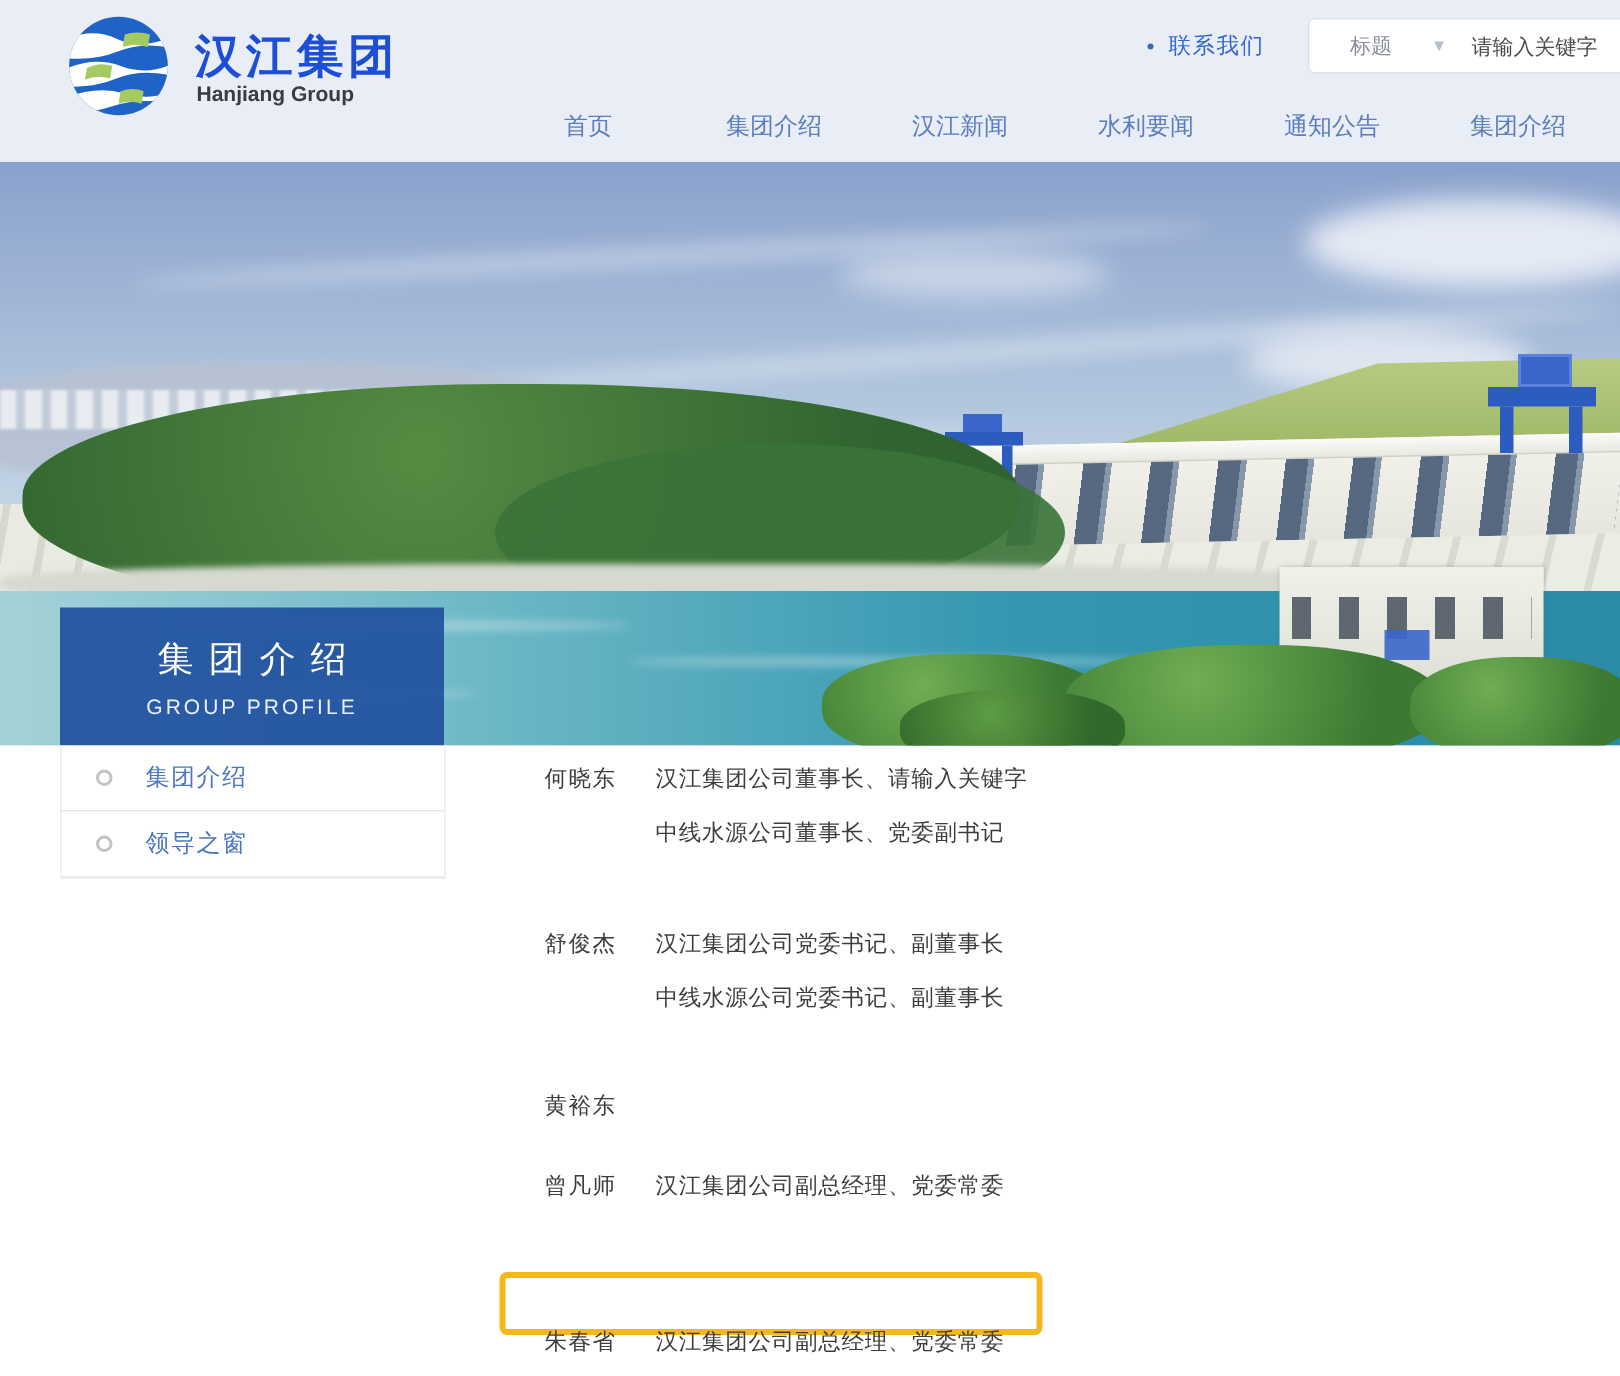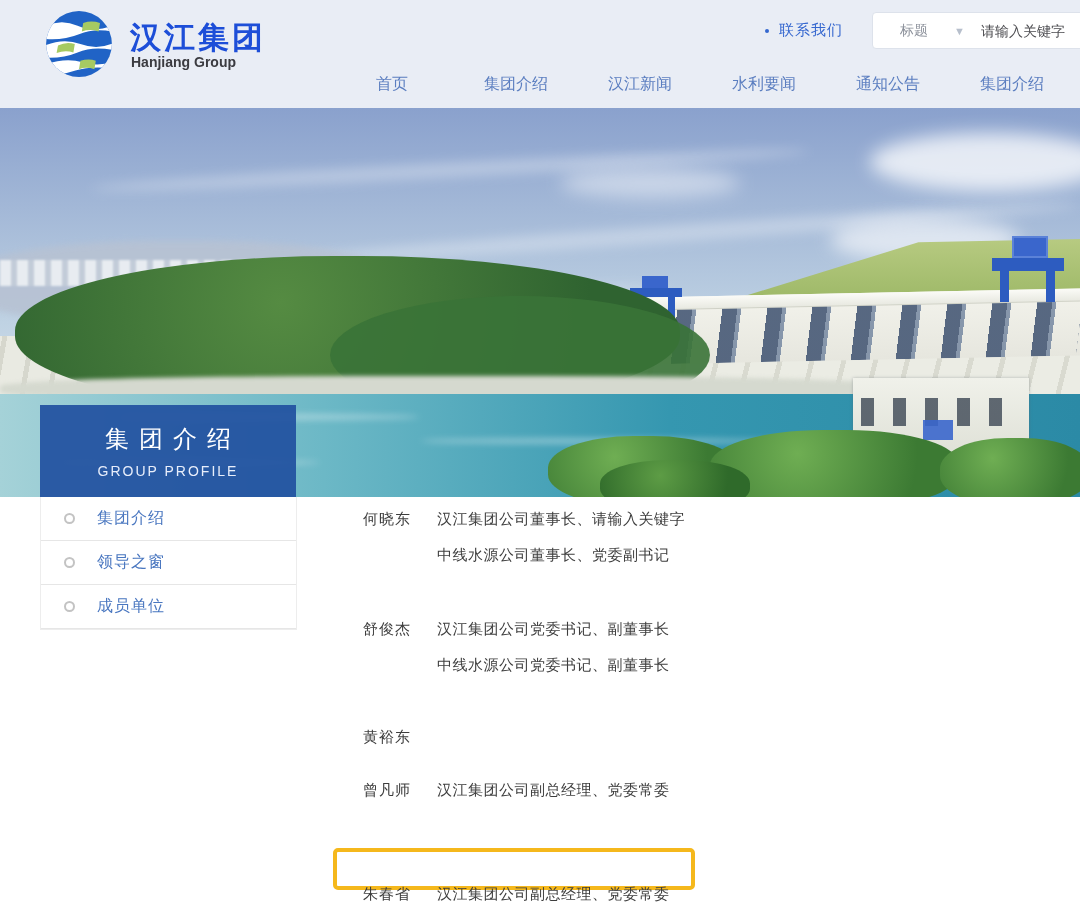--- a/index.html
+++ b/index.html
@@ -251,24 +251,20 @@
 
 <div class="side-list">
   <div class="side-item">
     <span class="side-bullet"></span>
     <span class="side-label">集团介绍</span>
   </div>
   <div class="side-item">
     <span class="side-bullet"></span>
     <span class="side-label">领导之窗</span>
   </div>
-  <div class="side-item">
-    <span class="side-bullet"></span>
-    <span class="side-label">成员单位</span>
-  </div>
 </div>
 
 <div class="leaders">
   <div class="highlight-box"></div>
 
   <div class="lrow r1a">
     <span class="lname">何晓东</span>
     <span class="ltitle">汉江集团公司董事长、请输入关键字</span>
   </div>
   <div class="lrow r1b">

